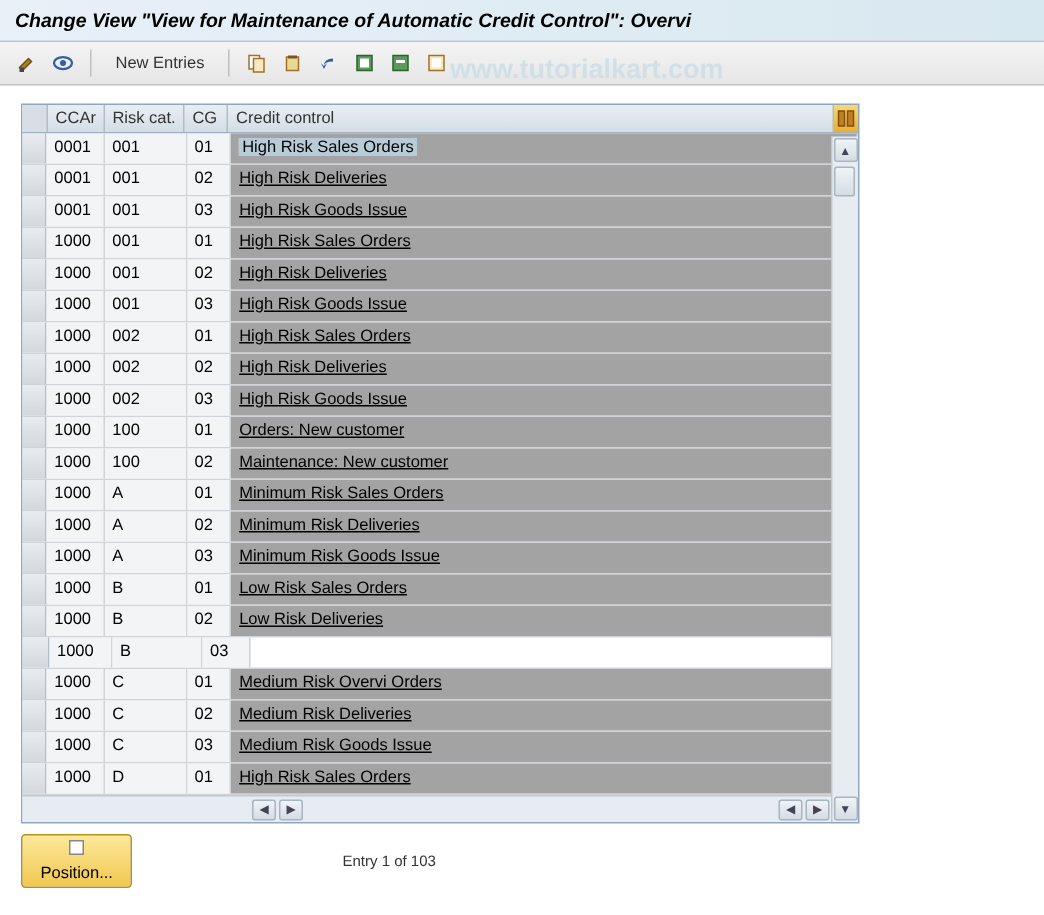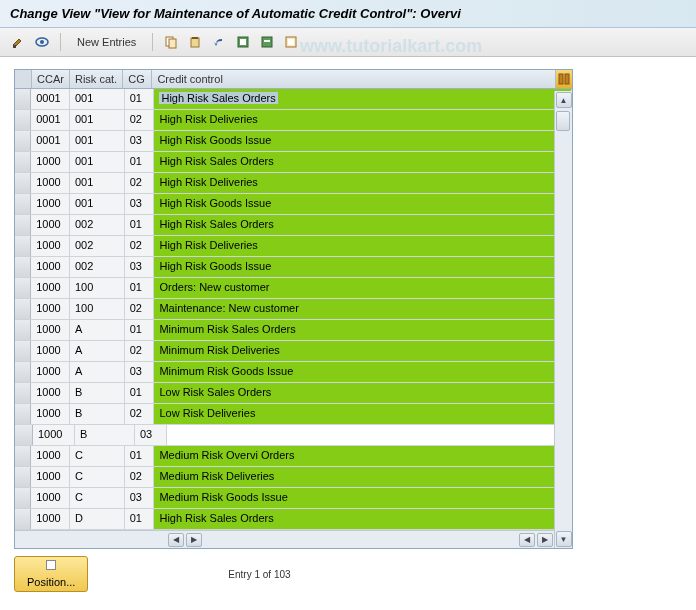--- a/index.html
+++ b/index.html
@@ -102,21 +102,21 @@
   font-size: 11px;
   white-space: nowrap;
   overflow: hidden;
 }
 .rsel {
   width: 18px;
   background: linear-gradient(#e8ecf0, #d4d8dc);
   border-right: 1px solid #b0bdc8;
 }
 .cell.c-ccar, .cell.c-risk, .cell.c-cg { background: #f2f4f6; }
-.cell.c-desc { background: #84cc16; }
+.cell.c-desc { background: #a3a3a3; text-decoration: underline; }
 .vscroll {
   width: 18px;
   background: #e6ecf2;
   position: absolute;
   right: 0;
   top: 21px;
   bottom: 0;
   border-left: 1px solid #c0c8d0;
 }
 .vs-btn {

